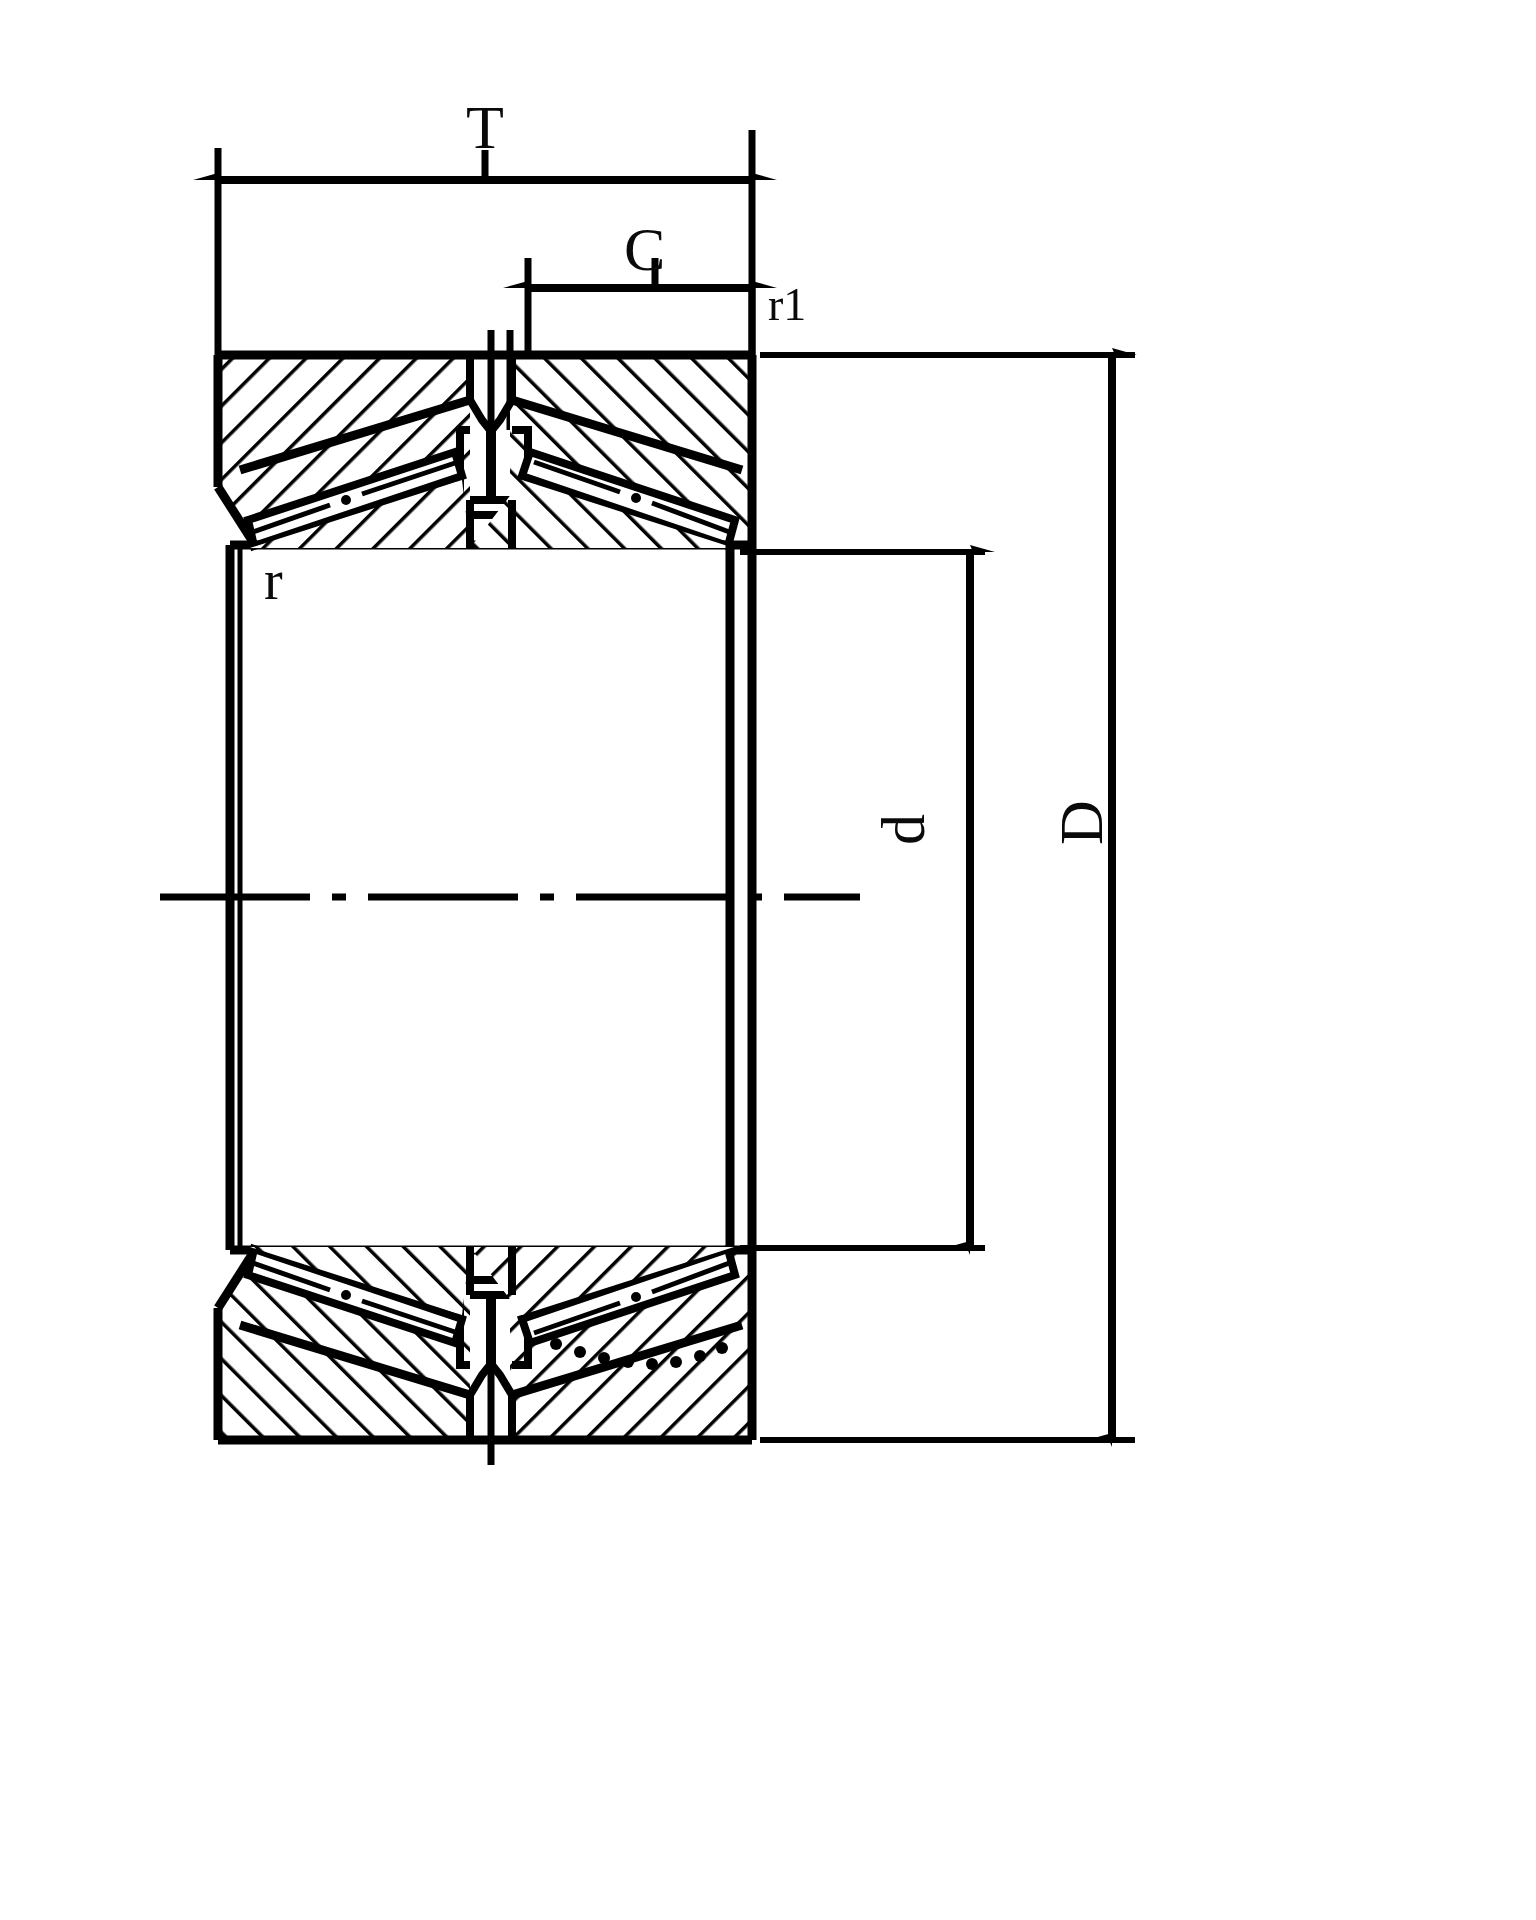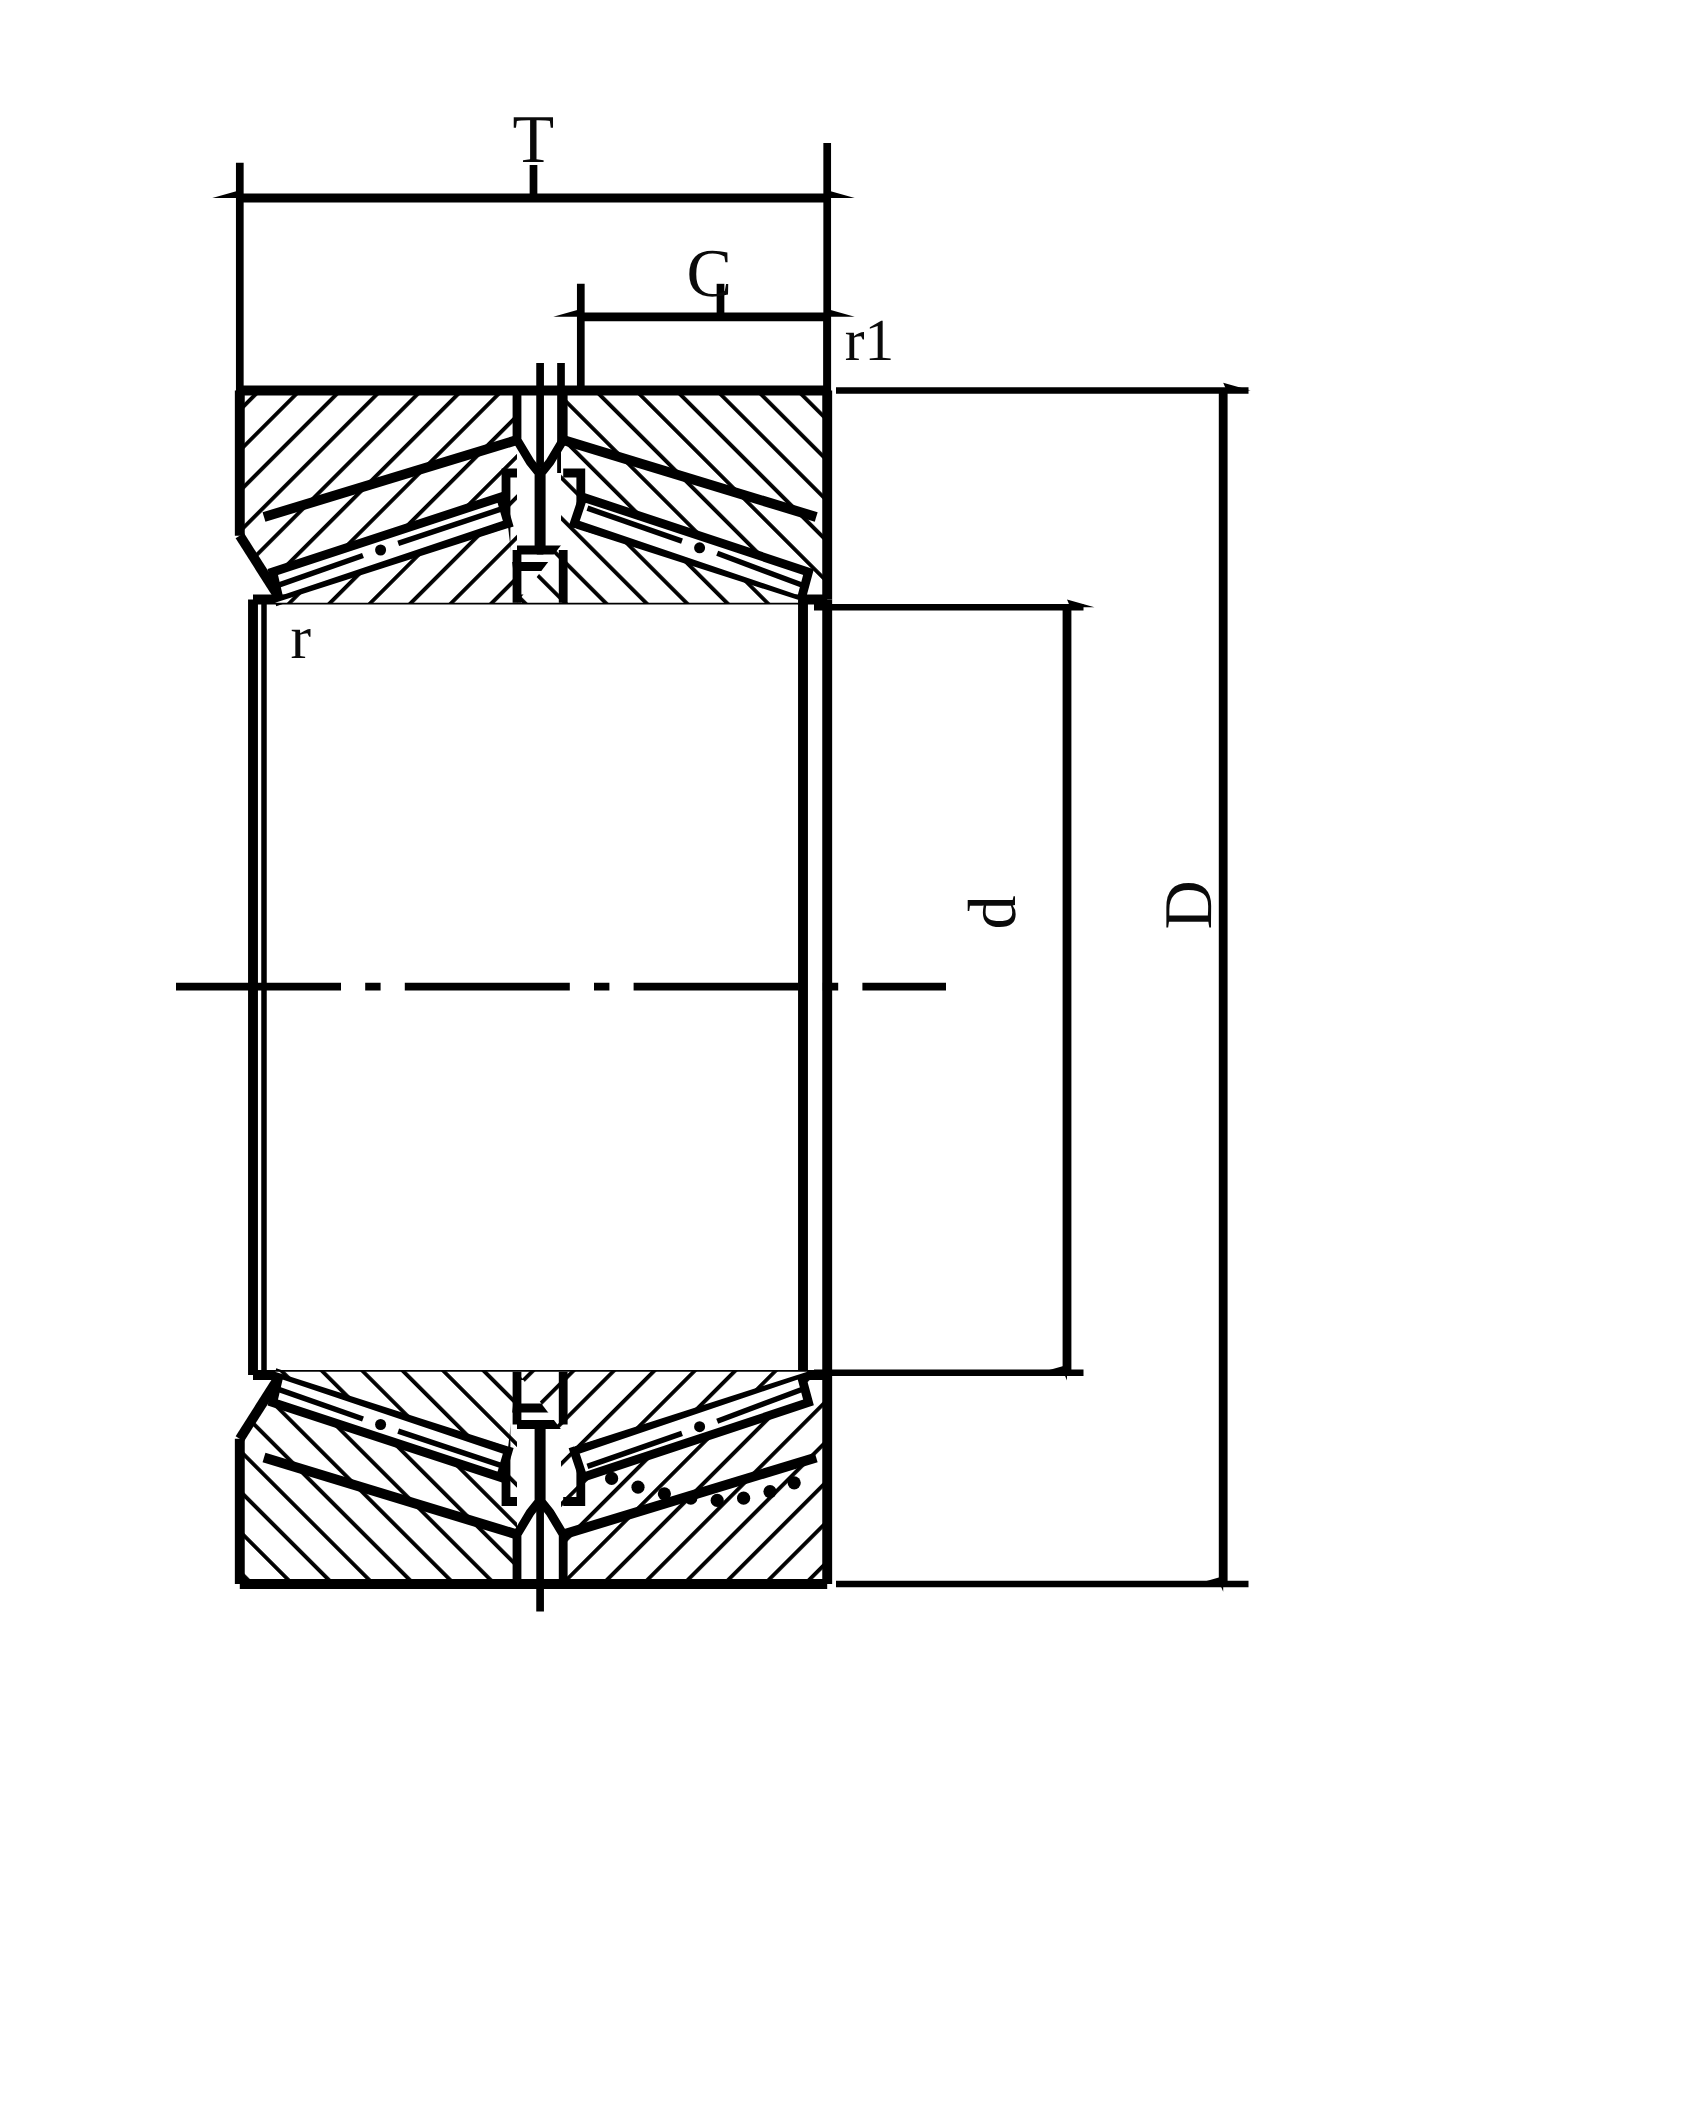--- a/index.html
+++ b/index.html
@@ -3,21 +3,21 @@
 <meta charset="utf-8">
 <style>
   html,body{margin:0;padding:0;background:#ffffff;}
   body{width:1536px;height:1920px;font-family:"Liberation Serif",serif;overflow:hidden;}
   #stage{position:relative;width:1536px;height:1920px;background:#fff;}
   svg.draw{position:absolute;left:0;top:0;width:1536px;height:1920px;}
   .lbl{position:absolute;font-family:"Liberation Serif",serif;color:#0a0a0a;
        font-weight:400;line-height:1;white-space:pre;}
   .lbl-T{left:466px;top:96px;font-size:62px;}
   .lbl-C{left:624px;top:218px;font-size:62px;}
-  .lbl-r1{left:768px;top:282px;font-size:54px;}
+  .lbl-r1{left:768px;top:282px;font-size:46px;}
   .lbl-r{left:264px;top:552px;font-size:56px;}
   .lbl-d{left:872px;top:845px;font-size:62px;transform:rotate(-90deg);transform-origin:left top;}
   .lbl-D{left:1050px;top:845px;font-size:62px;transform:rotate(-90deg);transform-origin:left top;}
   .wm{position:absolute;left:150px;top:700px;width:900px;height:300px;
       font-family:"Liberation Sans",sans-serif;font-size:150px;color:#f2f2f2;
       letter-spacing:10px;user-select:none;}
 </style>
 </head>
 <body>
 

